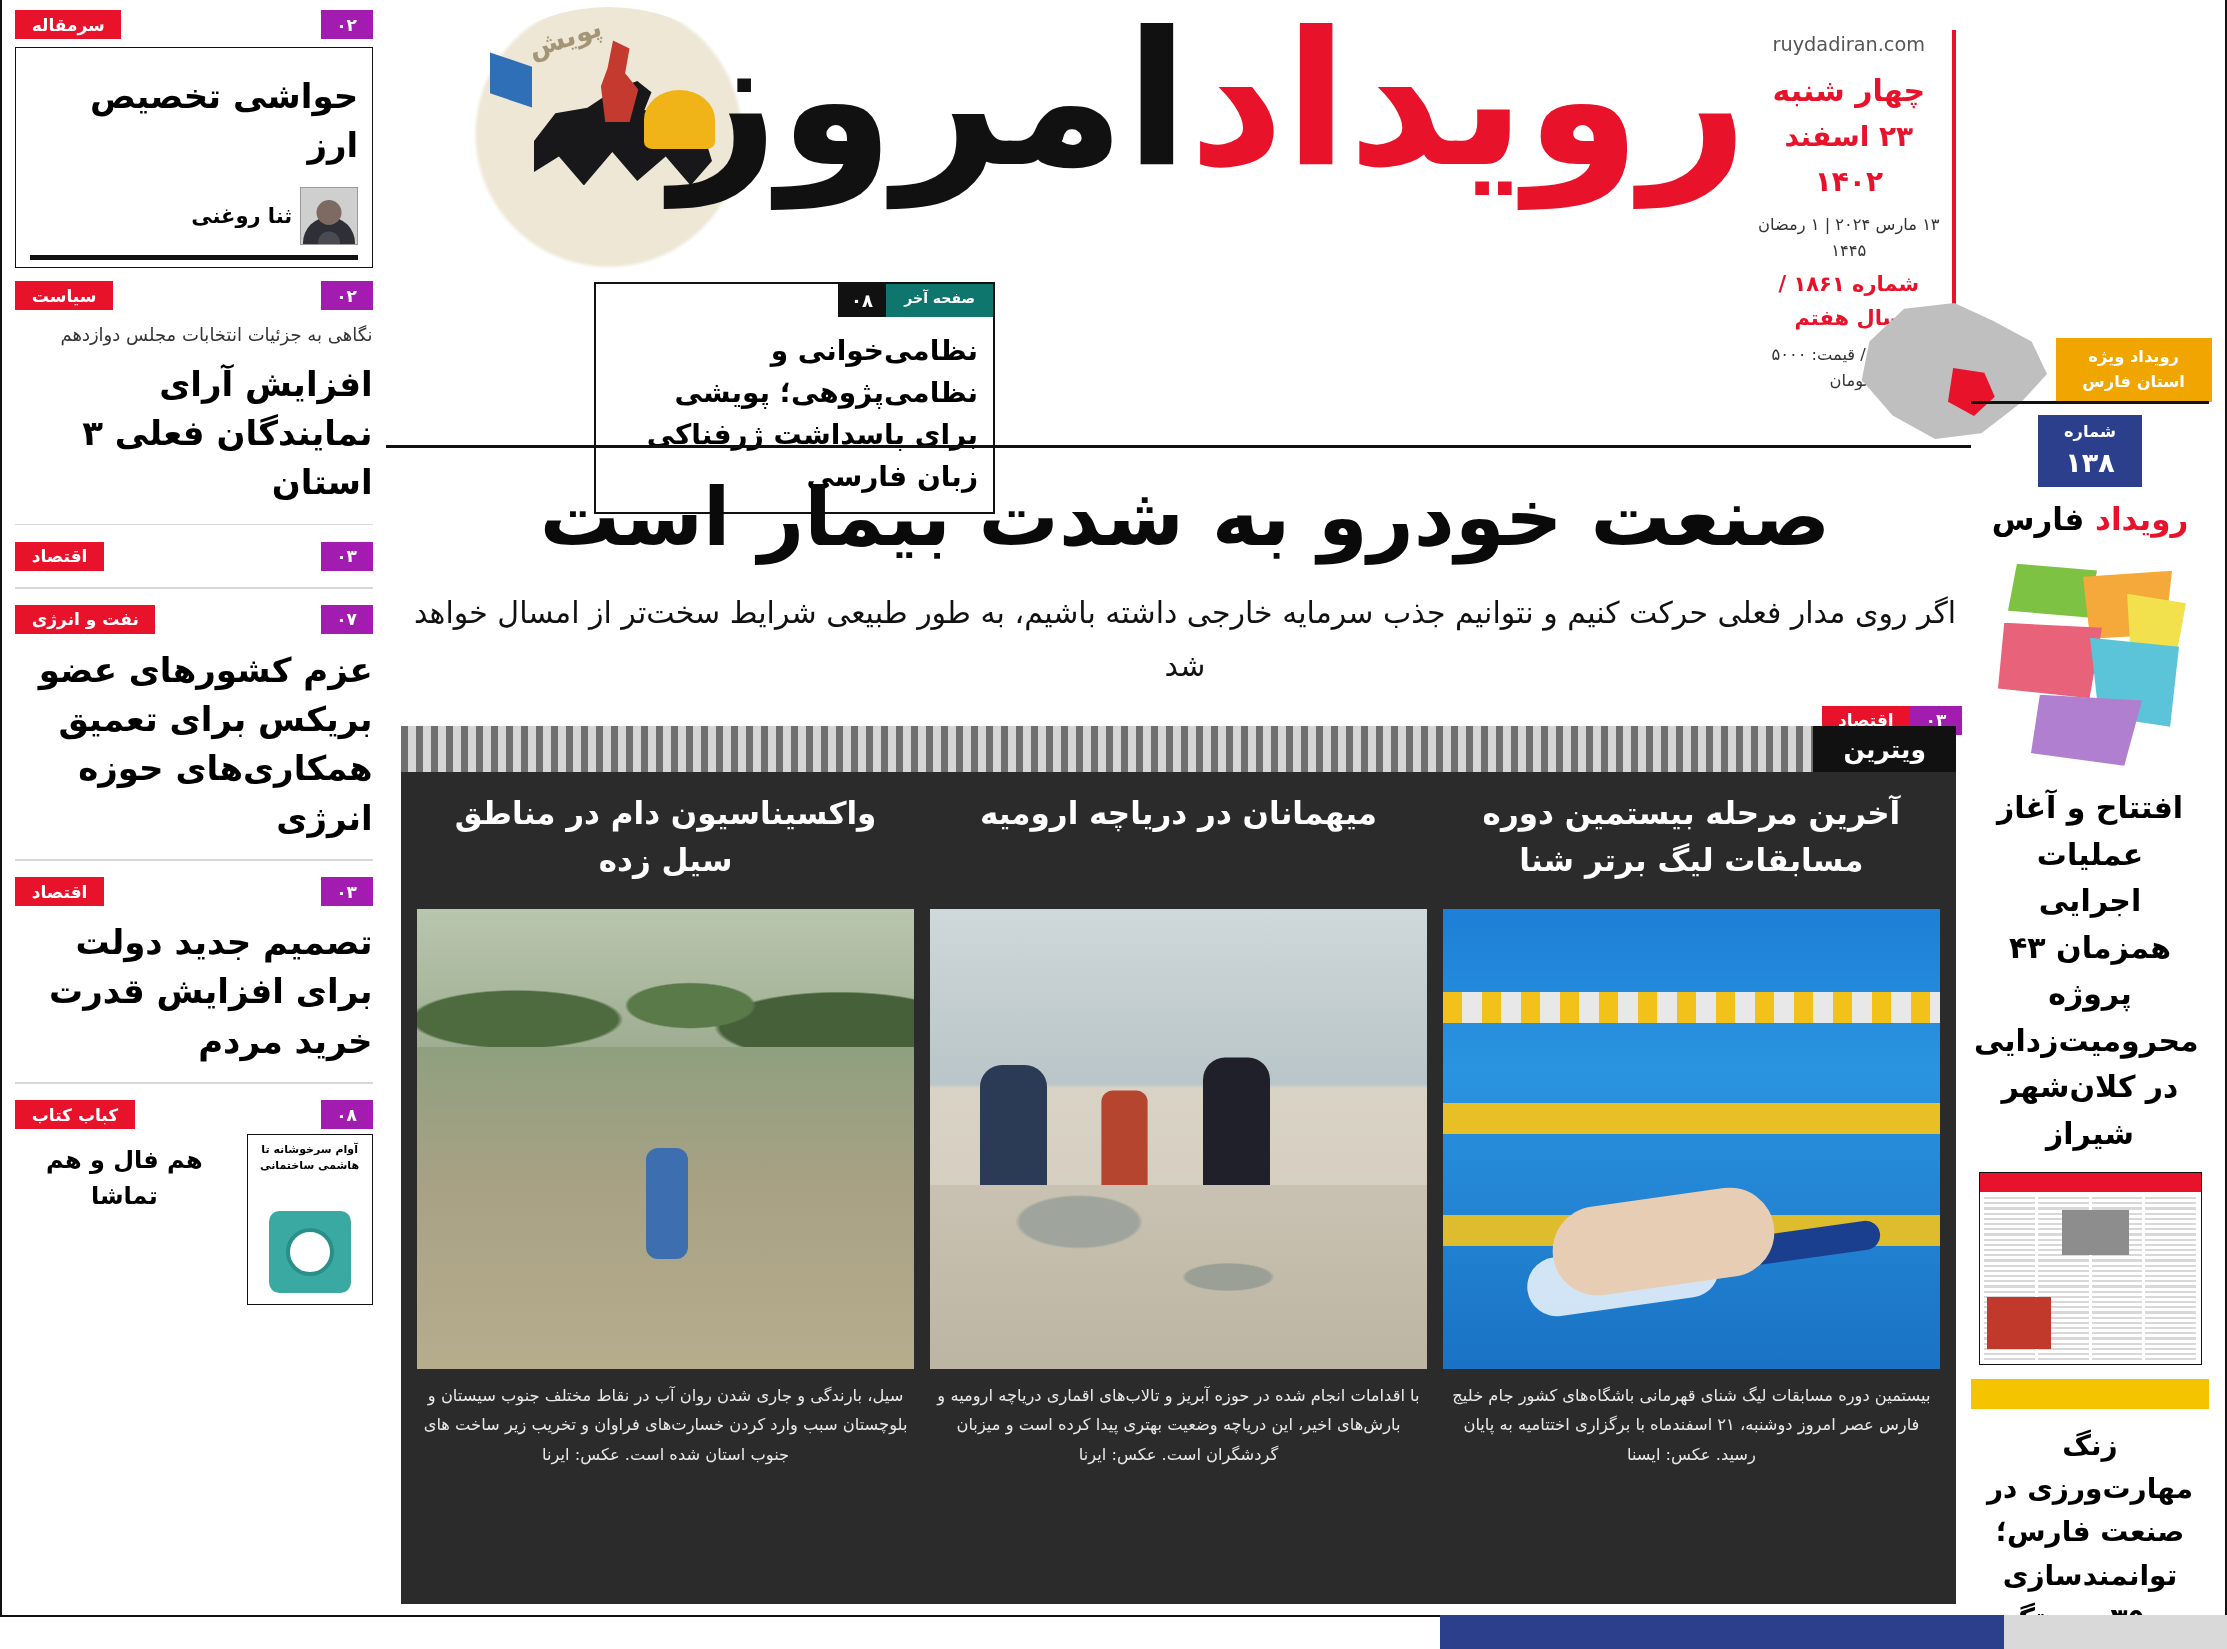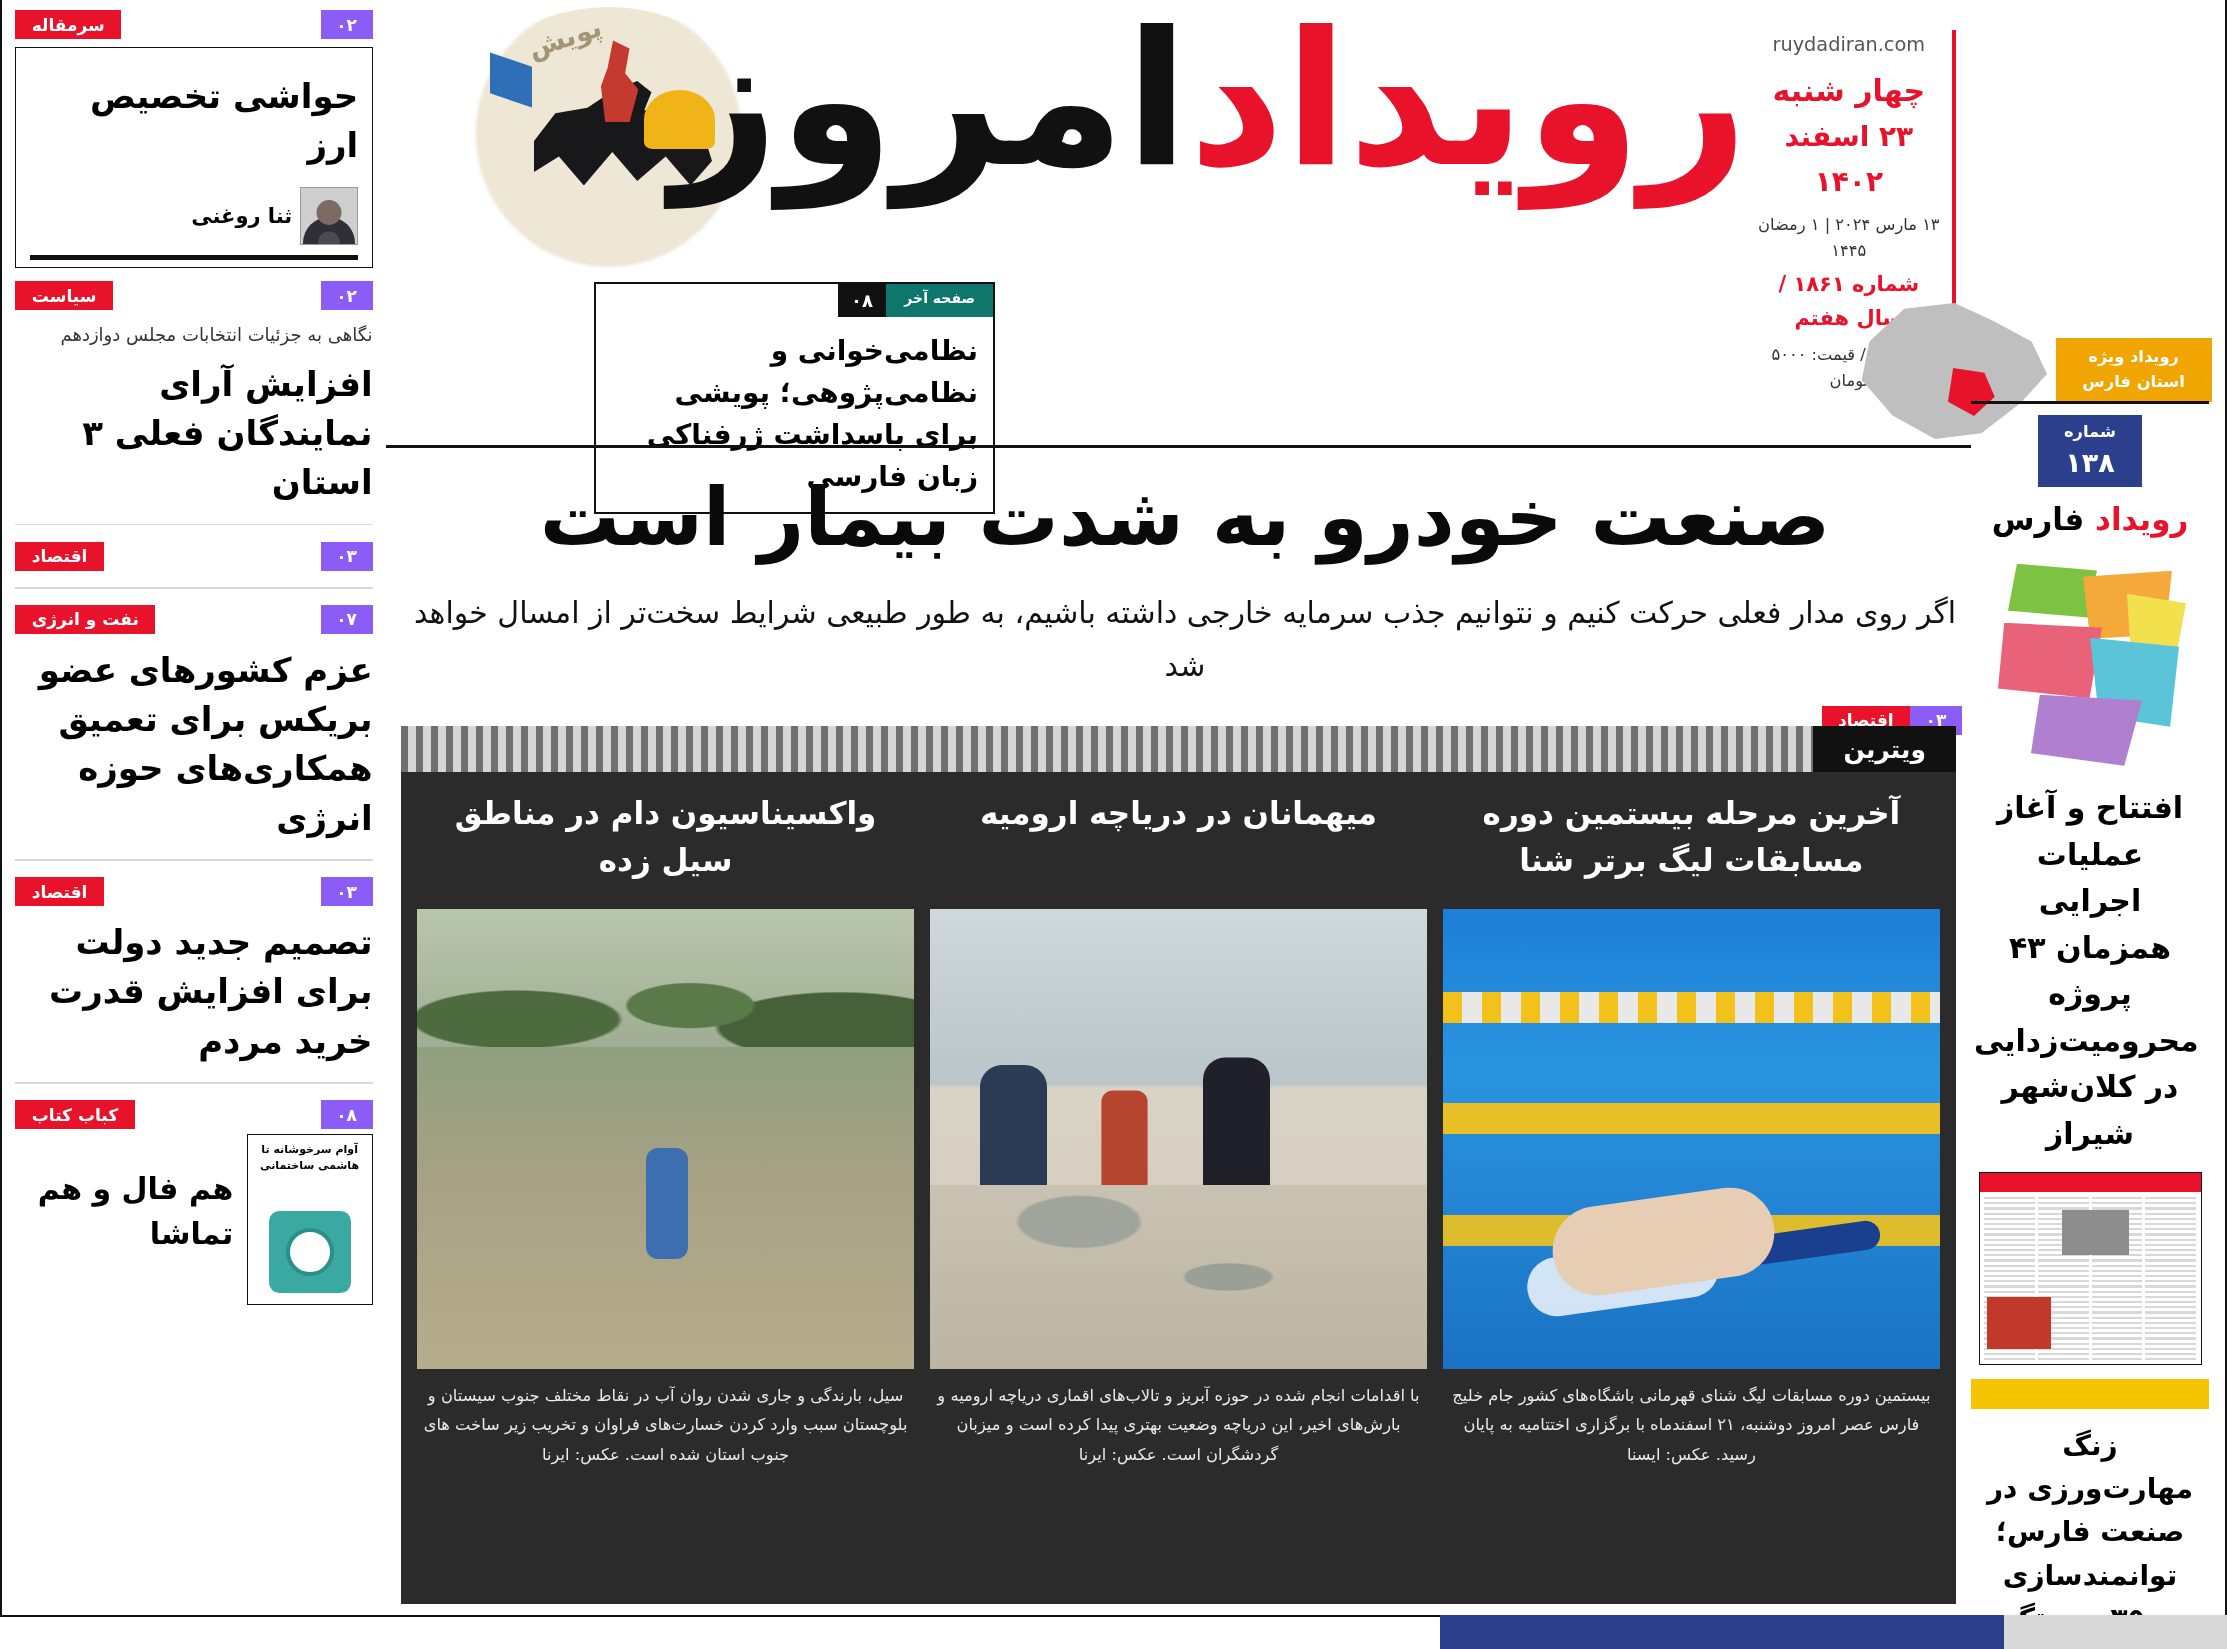--- a/index.html
+++ b/index.html
@@ -17,21 +17,21 @@
     background: #ffffff; padding: 10.4px 13.4px 0 13.4px;
     border-left: 2.2px solid #111;
   }
   .side-card { margin-bottom: 13.4px; }
   .tagrow { display: flex; justify-content: space-between; align-items: stretch; gap: 4.5px; }
   .tag {
     background: #e8132b; color: #fff; font-weight: bold; font-size: 17px;
     padding: 4.5px 16.3px; letter-spacing: 0.4px;
   }
   .pagenum {
-    background: #8b5cf6; color: #fff; font-weight: bold; font-size: 17px;
+    background: #a21caf; color: #fff; font-weight: bold; font-size: 17px;
     padding: 4.5px 13.4px; min-width: 52px; text-align: center;
   }
   .side-headline {
     font-size: 34px; font-weight: bold; line-height: 1.45; color: #000;
     text-align: right; margin-top: 12px; direction: rtl;
   }
   .side-kicker { font-size: 18px; color: #333; margin-top: 10.4px; text-align: right; line-height:1.5;}
   .side-box {
     border: 1.5px solid #111; padding: 12px 13.4px 7.4px 13.4px; margin-top: 7.4px;
   }
@@ -61,21 +61,21 @@
   .book-cover .bc-top{ font-size:11px; text-align:center; padding:7.4px 4.5px 3px; line-height:1.5; font-weight:bold;}
   .book-cover .bc-art{
     position:absolute; bottom:10.4px; left:50%; transform:translateX(-50%);
     width:82px; height:82px; background:#3aa9a2; border-radius:10.4px;
   }
   .book-cover .bc-art::after{
     content:""; position:absolute; left:50%; top:50%; transform:translate(-50%,-50%);
     width:40px; height:40px; border-radius:50%; background:#fff; border:4.5px solid #2b8f89;
   }
   .book-text { flex:1; text-align:right; }
-  .book-title { font-size:30px; font-weight:bold; line-height:1.5; margin-top:32px;}
+  .book-title { font-size:24px; font-weight:bold; line-height:1.5; margin-top:8px;text-align:center;}
 
   
   .center { position:absolute; top:0; left:386px; width:1585px; height:1649px; }
 
   .masthead { position:relative; height:445px; }
   .logo-ornament {
     position:absolute; top:7.4px; left:59px; width:327px; height:282px;
     background: radial-gradient(circle at 50% 45%, #efe7d6 0%, #efe7d6 58%, #ffffff 60%);
     border-radius: 50% 50% 45% 45%;
     overflow:hidden;

